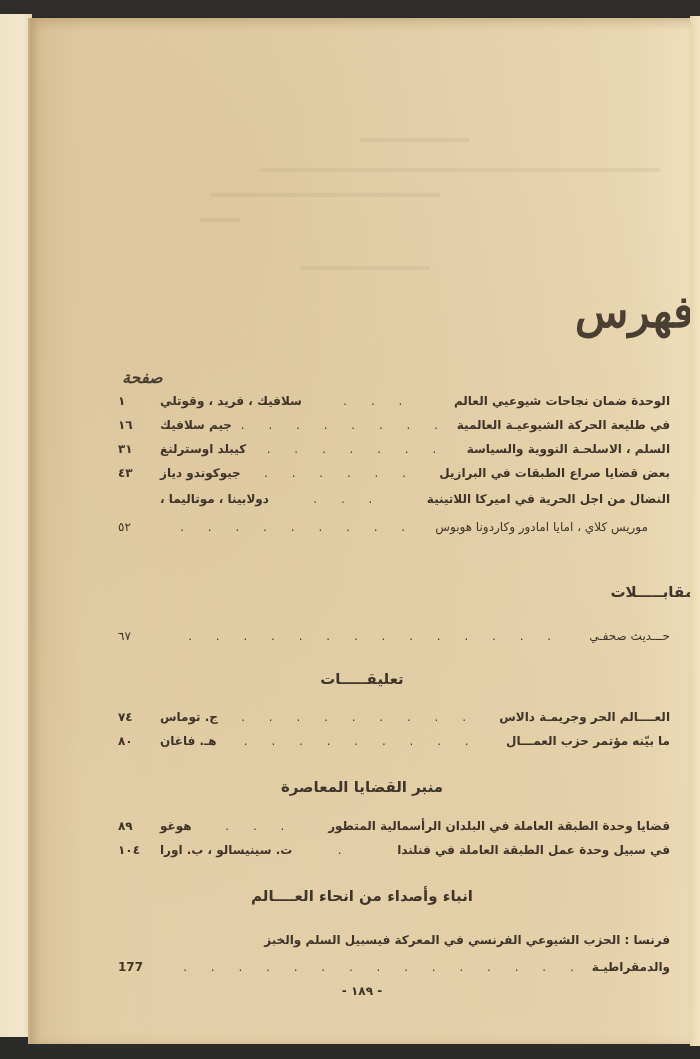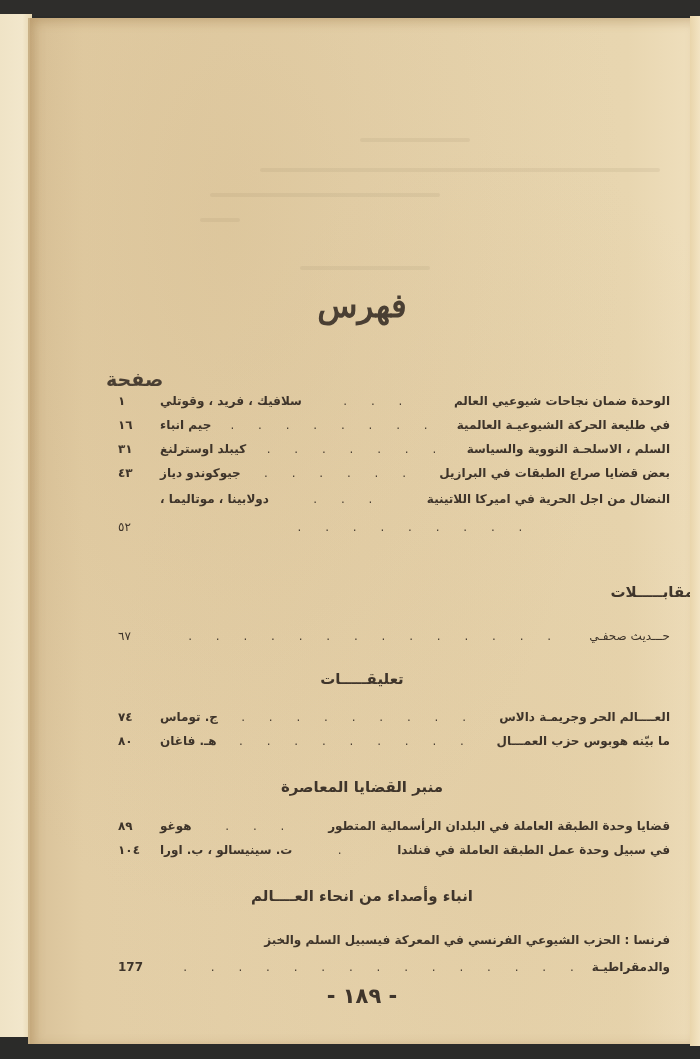--- a/index.html
+++ b/index.html
@@ -23,46 +23,46 @@
       box-shadow: inset 6px 0 10px rgba(150,110,60,0.25), inset 0 6px 10px rgba(150,110,60,0.18);
     }
     .right-edge {
       position: absolute; right: 0; top: 16px; width: 10px; height: 1030px;
       background: linear-gradient(90deg, #e9d5ab, #f3e4c3);
     }
     .bleed { position: absolute; height: 4px; background: rgba(150,130,100,0.12); border-radius: 2px; }
 
     .content { position: absolute; left: 0; top: 0; width: 100%; height: 100%; direction: rtl; }
     .title {
-      position: absolute; top: 268px; left: 0; width: 100%; text-align: center;
-      font-family: "DejaVu Serif", serif; font-size: 33px; font-weight: bold; color: #4a3f33;
+      position: absolute; top: 268px; left: 0; width: 100%; text-align: right;
+      font-family: "DejaVu Serif", serif; font-size: 44px; font-weight: bold; color: #4a3f33;
     }
     .page-col-label {
-      position: absolute; top: 350px; left: 76px; direction: rtl;
-      font-size: 19px; font-weight: bold; color: #4a3f33;
+      position: absolute; top: 350px; left: 92px; direction: rtl;
+      font-size: 16px; font-weight: bold; font-style: italic; color: #4a3f33;
     }
     .section-heading {
       position: absolute; left: 0; width: 100%; text-align: center;
       font-size: 15px; font-weight: bold; color: #3f352b;
     }
     .entry {
       position: absolute; left: 88px; width: 552px; height: 22px;
       display: flex; flex-direction: row; align-items: center; direction: rtl;
       font-size: 12px; font-weight: bold; color: #3e342a; white-space: nowrap;
     }
     .entry .e-title { flex: 0 0 auto; }
     .entry .e-dots {
       flex: 1 1 auto; overflow: hidden; margin: 0 8px; letter-spacing: 10px;
       color: #4a3f33; font-weight: normal; text-align: center; white-space: nowrap;
     }
     .entry .e-author { flex: 0 0 auto; }
     .entry .e-page { flex: 0 0 42px; text-align: left; direction: ltr; }
     .folio {
       position: absolute; top: 966px; left: 0; width: 100%; text-align: center;
-      font-size: 21px; font-weight: bold; color: #3f352b; direction: rtl;
+      font-size: 12px; font-weight: bold; color: #3f352b; direction: rtl;
     }
   </style>
 </head>
 <body>
 
 <div class="backdrop-top"></div>
 <div class="left-page"></div>
 
 <div class="page">
 
@@ -78,21 +78,21 @@
 
     <div class="entry" style="top:372px;">
       <span class="e-title">الوحدة ضمان نجاحات شيوعيي العالم</span>
       <span class="e-dots">. . .</span>
       <span class="e-author">سلافيك ، فريد ، وقوتلي</span>
       <span class="e-page">١</span>
     </div>
     <div class="entry" style="top:396px;">
       <span class="e-title">في طليعة الحركة الشيوعيـة العالمية</span>
       <span class="e-dots">. . . . . . . .</span>
-      <span class="e-author">جيم انباء</span>
+      <span class="e-author">جيم سلافيك</span>
       <span class="e-page">١٦</span>
     </div>
     <div class="entry" style="top:420px;">
       <span class="e-title">السلم ، الاسلحـة النووية والسياسة</span>
       <span class="e-dots">. . . . . . .</span>
       <span class="e-author">كيبلد اوسترلنغ</span>
       <span class="e-page">٣١</span>
     </div>
     <div class="entry" style="top:444px;">
       <span class="e-title">بعض قضايا صراع الطبقات في البرازيل</span>
@@ -100,20 +100,21 @@
       <span class="e-author">جيوكوندو دياز</span>
       <span class="e-page">٤٣</span>
     </div>
     <div class="entry" style="top:470px;">
       <span class="e-title">النضال من اجل الحرية في اميركا اللاتينية</span>
       <span class="e-dots">. . .</span>
       <span class="e-author">دولابينا ، موتاليما ،</span>
       <span class="e-page"></span>
     </div>
     <div class="entry" style="top:498px; font-weight:normal;">
+      <span class="e-title" style="margin-right:22px;">موريس كلاي ، امايا امادور وكاردونا هوبوس</span>
       <span class="e-dots">. . . . . . . . .</span>
       <span class="e-author"></span>
       <span class="e-page">٥٢</span>
     </div>
 
     <div class="section-heading" style="top:565px;text-align:right;">مقابـــــلات</div>
     <div class="entry" style="top:607px; font-weight:normal;">
       <span class="e-title">حـــديث صحفـي</span>
       <span class="e-dots">. . . . . . . . . . . . . .</span>
       <span class="e-author"></span>
@@ -121,21 +122,21 @@
     </div>
 
     <div class="section-heading" style="top:652px;">تعليقـــــات</div>
     <div class="entry" style="top:688px;">
       <span class="e-title">العــــالم الحر وجريمـة دالاس</span>
       <span class="e-dots">. . . . . . . . .</span>
       <span class="e-author">ج. توماس</span>
       <span class="e-page">٧٤</span>
     </div>
     <div class="entry" style="top:712px;">
-      <span class="e-title">ما بيّنه هوبوس حزب العمـــال</span>
+      <span class="e-title">ما بيّنه مؤتمر حزب العمـــال</span>
       <span class="e-dots">. . . . . . . . .</span>
       <span class="e-author">هـ. فاغان</span>
       <span class="e-page">٨٠</span>
     </div>
 
     <div class="section-heading" style="top:760px;">منبر القضايا المعاصرة</div>
     <div class="entry" style="top:797px;">
       <span class="e-title">قضايا وحدة الطبقة العاملة في البلدان الرأسمالية المتطور</span>
       <span class="e-dots">. . .</span>
       <span class="e-author">هوغو</span>

